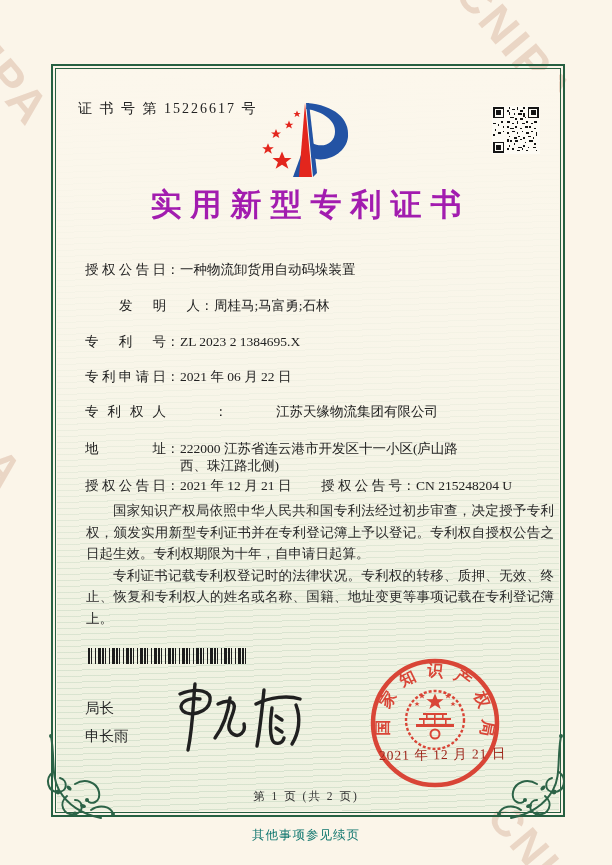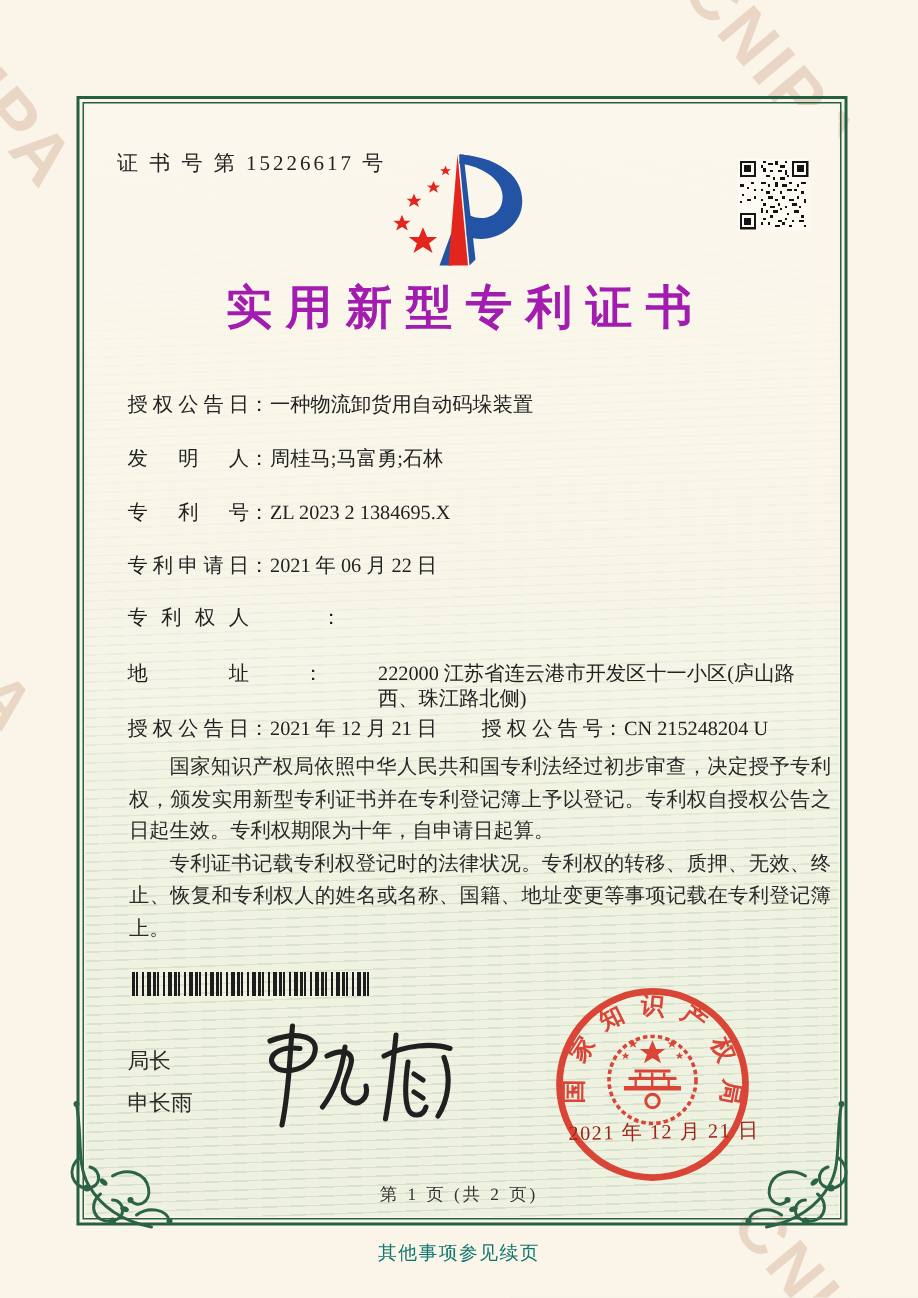--- a/index.html
+++ b/index.html
@@ -148,40 +148,41 @@
   </g>
 </svg>
 
 <div class="abs title">实用新型专利证书</div>
 
 <div class="abs frow" style="top:261px;">
   <span class="flabel">授权公告日</span>
     <span class="fcolon">：</span>
     <span class="fvalue">一种物流卸货用自动码垛装置</span>
 </div>
-<div class="abs frow" style="top:297px;">
+<div class="abs frow" style="top:297px;margin-left:34px;">
   <span class="flabel">发明人</span>
     <span class="fcolon">：</span>
     <span class="fvalue">周桂马;马富勇;石林</span>
 </div>
 <div class="abs frow" style="top:333px;justify-content:center;">
   <span class="flabel">专利号</span>
     <span class="fcolon">：</span>
     <span class="fvalue">ZL 2023 2 1384695.X</span>
 </div>
 <div class="abs frow" style="top:368px;">
   <span class="flabel">专利申请日</span>
     <span class="fcolon">：</span>
     <span class="fvalue">2021 年 06 月 22 日</span>
 </div>
 <div class="abs frow" style="top:403px;gap:48px;">
   <span class="flabel">专利权人</span>
     <span class="fcolon">：</span>
-</div>
-<div class="abs frow" style="top:440px;gap:36px;">
+    <span class="fvalue">江苏天缘物流集团有限公司</span>
+</div>
+<div class="abs frow" style="top:440px;">
   <span class="flabel">地址</span>
     <span class="fcolon">：</span>
     <span class="fvalue addr-value">222000 江苏省连云港市开发区十一小区(庐山路西、珠江路北侧)</span>
 </div>
 <div class="abs frow" style="top:477px;">
   <span class="flabel">授权公告日</span>
     <span class="fcolon">：</span>
     <span class="fvalue grant-date-value">2021 年 12 月 21 日</span>
   <span class="flabel">授权公告号</span>
     <span class="fcolon">：</span>

